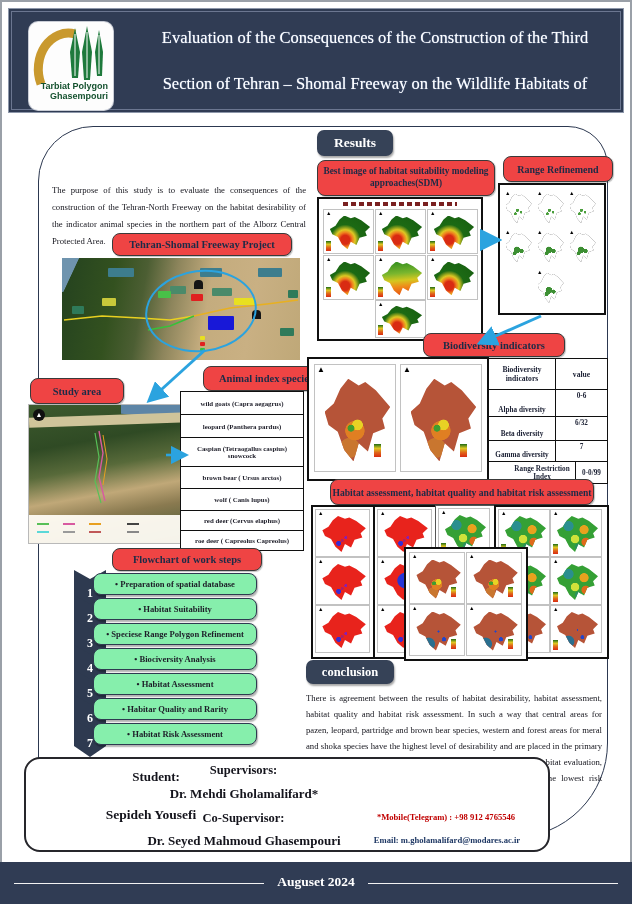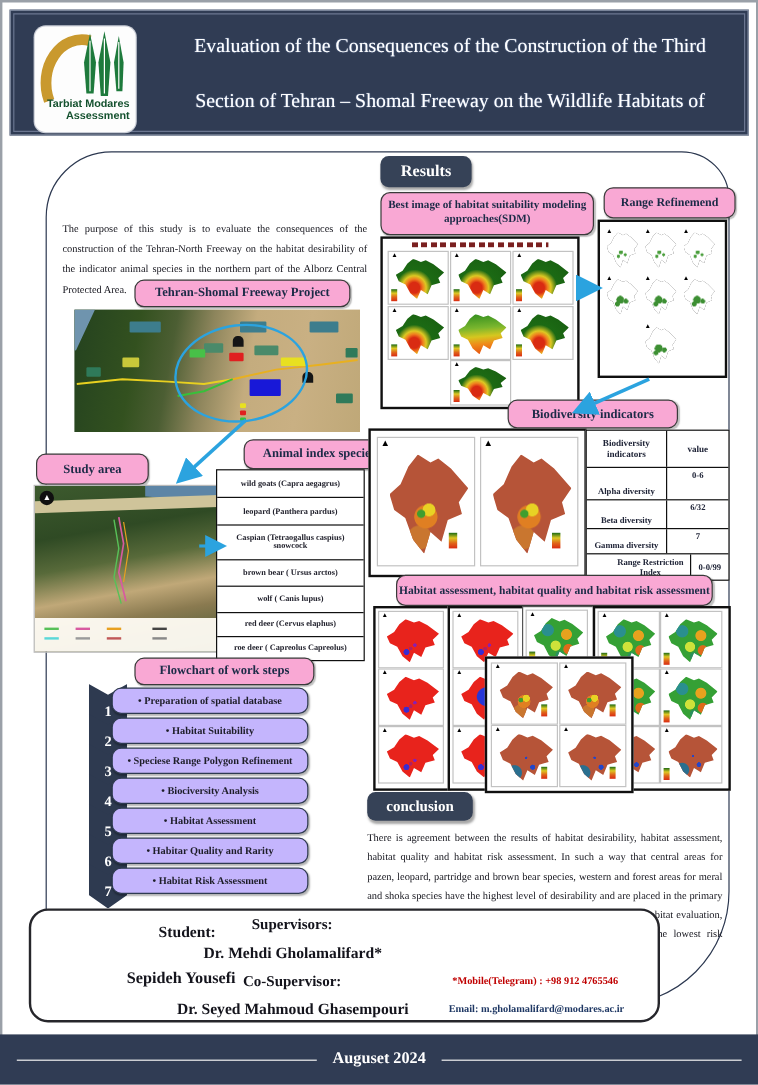--- a/index.html
+++ b/index.html
@@ -17,21 +17,21 @@
          font-size:16.5px;text-align:center;display:flex;flex-direction:column;justify-content:space-around;
          text-shadow:0 0 1px #9fb6e0;}
   #title div{white-space:nowrap;}
   
   #frame{position:absolute;left:38px;top:126px;width:568px;height:710px;border:1.6px solid #2c3850;
          border-radius:55px 40px 95px 45px;}
   
   .navy-btn{position:absolute;background:#364257;color:#fff;border-radius:7px;text-align:center;
             font-weight:bold;box-shadow:1px 2px 2px rgba(0,0,0,.35);display:flex;align-items:center;justify-content:center;}
   
-  .label-box{position:absolute;background:#f9a8d4;border:1.4px solid #3a3a3a;border-radius:8px;color:#1c2b47;
+  .label-box{position:absolute;background:#ef4444;border:1.4px solid #3a3a3a;border-radius:8px;color:#1c2b47;
              font-weight:bold;text-align:center;display:flex;align-items:center;justify-content:center;
              box-shadow:1px 1px 1px rgba(0,0,0,.25);}
   
   .para{position:absolute;color:#15151d;text-align:justify;}
   
   #freeway-map{position:absolute;left:62px;top:258px;width:238px;height:102px;overflow:hidden;
     background:linear-gradient(100deg,#24421f 0%,#33511f 22%,#4c5e33 34%,#8d855c 46%,#c4ac7e 60%,#c9b083 78%,#bfa878 100%);}
   #freeway-map .sea{position:absolute;left:0;top:0;width:26px;height:34px;
     background:linear-gradient(115deg,#6f94ae 0 40%,transparent 42%);}
   .chip{position:absolute;border-radius:1px;}
@@ -48,21 +48,21 @@
     transform:rotate(-7deg);}
   
   #species-table{position:absolute;left:180px;top:391px;width:122px;border:1.6px solid #101010;background:#fff;}
   #species-table .row{border-bottom:1.6px solid #101010;display:flex;align-items:center;justify-content:center;
     text-align:center;font-weight:bold;font-size:6.9px;color:#23232e;padding:0 3px;}
   #species-table .row:last-child{border-bottom:none;}
   
   .chev{position:absolute;width:32px;height:37px;background:#2e3a50;
     clip-path:polygon(0 0,50% 24%,100% 0,100% 70%,50% 100%,0 70%);z-index:1;}
   .chev span{position:absolute;bottom:6px;width:100%;text-align:center;color:#fff;font-weight:bold;font-size:12px;}
-  .step-box{position:absolute;background:#c4b5fd;border:1.2px solid #2e3a50;border-radius:8px;z-index:2;
+  .step-box{position:absolute;background:#86efac;border:1.2px solid #2e3a50;border-radius:8px;z-index:2;
     display:flex;align-items:center;justify-content:center;font-size:8.6px;font-weight:bold;color:#1d1d28;
     box-shadow:1px 1.5px 1.5px rgba(0,0,0,.3);}
   
   .panel{position:absolute;background:#fff;border:2px solid #101010;}
   .mm{position:absolute;background:#fff;border:1px solid #c2c2c2;overflow:hidden;}
   .na{position:absolute;top:1px;left:2px;font-size:5.5px;color:#000;z-index:3;line-height:1;}
   .blob{position:absolute;inset:13% 6% 9% 12%;display:block;
     clip-path:polygon(36% 0%,52% 8%,62% 4%,78% 14%,100% 34%,88% 48%,92% 60%,74% 66%,66% 88%,52% 78%,44% 100%,30% 86%,20% 64%,6% 56%,0% 40%,14% 30%,24% 12%);}
   .lg{position:absolute;left:2px;bottom:2px;width:5px;height:10px;z-index:3;
     background:linear-gradient(#1c6a14,#ddc822,#e0641a,#d92b12);}
@@ -128,22 +128,22 @@
     <div id="logo">
       <svg width="84" height="88" viewBox="0 0 84 88">
         <path d="M12,62 A30,36 0 0 1 46,12" fill="none" stroke="#c9992e" stroke-width="9"></path>
         <polygon points="46,6 41,30 43,56 49,56 51,30" fill="#1e7a3c"></polygon>
         <polygon points="58,4 53,30 55,58 61,58 63,30" fill="#1e7a3c"></polygon>
         <polygon points="70,8 66,30 68,54 73,54 74,30" fill="#1e7a3c"></polygon>
         <line x1="46" y1="12" x2="46" y2="54" stroke="#fff" stroke-width="1"></line>
         <line x1="58" y1="10" x2="58" y2="56" stroke="#fff" stroke-width="1"></line>
         <line x1="70" y1="13" x2="70" y2="52" stroke="#fff" stroke-width="1"></line>
       </svg>
-      <div class="logo-text" style="top:60px;font-size:9px;">Tarbiat Modares</div>
-      <div class="logo-text" style="top:70px;font-size:9px;">Assessment</div>
+      <div class="logo-text" style="top:60px;font-size:9px;">Tarbiat Polygon</div>
+      <div class="logo-text" style="top:70px;font-size:9px;">Ghasempouri</div>
     </div>
     <div id="logo-reflect"></div>
     <div id="title">
       <div>Evaluation of the Consequences of the Construction of the Third</div>
       <div>Section of Tehran – Shomal Freeway on the Wildlife Habitats of</div>
     </div>
   </div>
 
   <div id="frame"></div>
 

